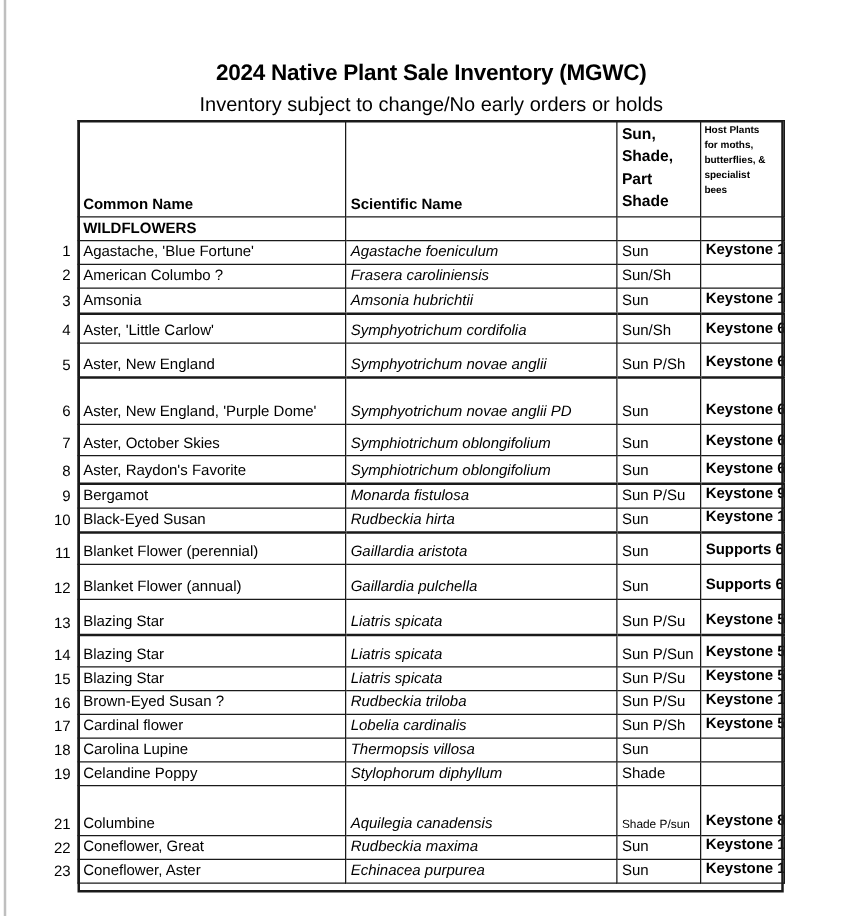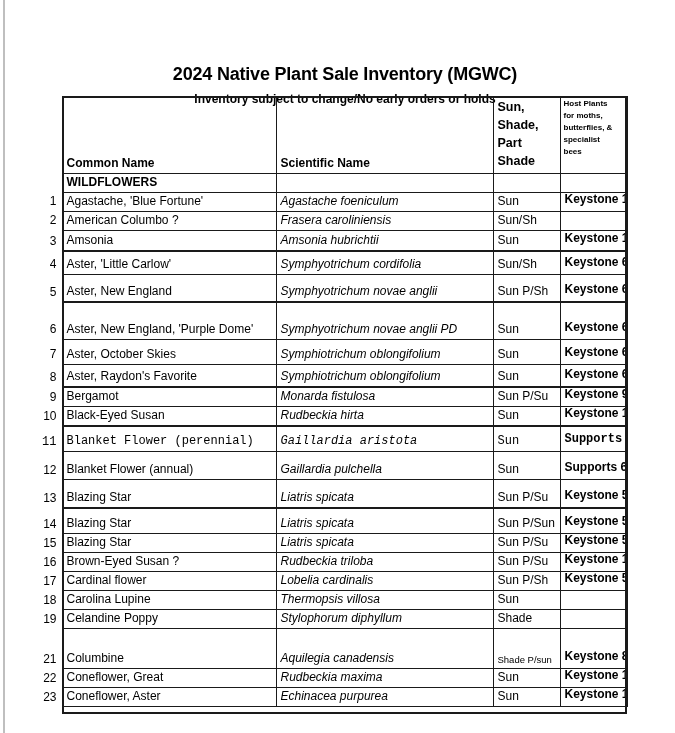--- a/index.html
+++ b/index.html
@@ -1,23 +1,23 @@
 <!DOCTYPE html>
 <html><head>
 <meta charset="utf-8">
 <style>
   * { margin:0; padding:0; box-sizing:border-box; }
   html,body { width:675px; height:733px; background:#ffffff; overflow:hidden;
               font-family:"Liberation Sans", sans-serif; color:#000; }
   .page { position:relative; width:675px; height:733px; background:#fff; }
   .left-edge { position:absolute; left:3px; top:0; width:2px; height:733px; background:#bfbfbf; }
 
-  .title-wrap { position:absolute; left:40px; top:64px; width:610px; text-align:center; }
+  .title-wrap { position:absolute; left:40px; top:48px; width:610px; text-align:center; }
   .title { font-size:18px; font-weight:bold; letter-spacing:-0.2px; }
-  .subtitle { font-size:12px; font-weight:bold; margin-top:7px; }
+  .subtitle { font-size:16px; font-weight:normal; margin-top:7px; }
 
   .inv-table { position:absolute; left:0; top:96px; border-collapse:collapse; table-layout:fixed; width:627px; }
   .inv-table td { vertical-align:bottom; font-size:12px; line-height:1.15;
                   padding:0 1px 2px 4px; overflow:hidden; white-space:nowrap; }
   td.b { border:1.5px solid #1a1a1a; }
   tr.thick td.b { border-bottom-width:2.5px; }
   .numcell { border:none !important; text-align:right; padding-right:5px !important;
              font-size:11px; }
   .hdr td { font-weight:bold; }
   .hdr .top { vertical-align:top; white-space:pre-line; padding-top:1px; }
@@ -134,21 +134,21 @@
       <td class="b sun">Sun P/Su</td>
       <td class="b host">Keystone 9 sp.</td>
     </tr>
         <tr class="thick" style="height: 19px;">
       <td class="numcell num">10</td>
       <td class="b common">Black-Eyed Susan</td>
       <td class="b sci">Rudbeckia hirta</td>
       <td class="b sun">Sun</td>
       <td class="b host">Keystone 15 sp.</td>
     </tr>
-        <tr style="height: 26px; font-family: Liberation Mono, monospace;">
+        <tr style="height: 26px;">
       <td class="numcell num">11</td>
       <td class="b common">Blanket Flower (perennial)</td>
       <td class="b sci">Gaillardia aristota</td>
       <td class="b sun">Sun</td>
       <td class="b host">Supports 6 bee sp.</td>
     </tr>
         <tr style="height: 28px; padding-left: 46px;">
       <td class="numcell num">12</td>
       <td class="b common">Blanket Flower (annual)</td>
       <td class="b sci">Gaillardia pulchella</td>

